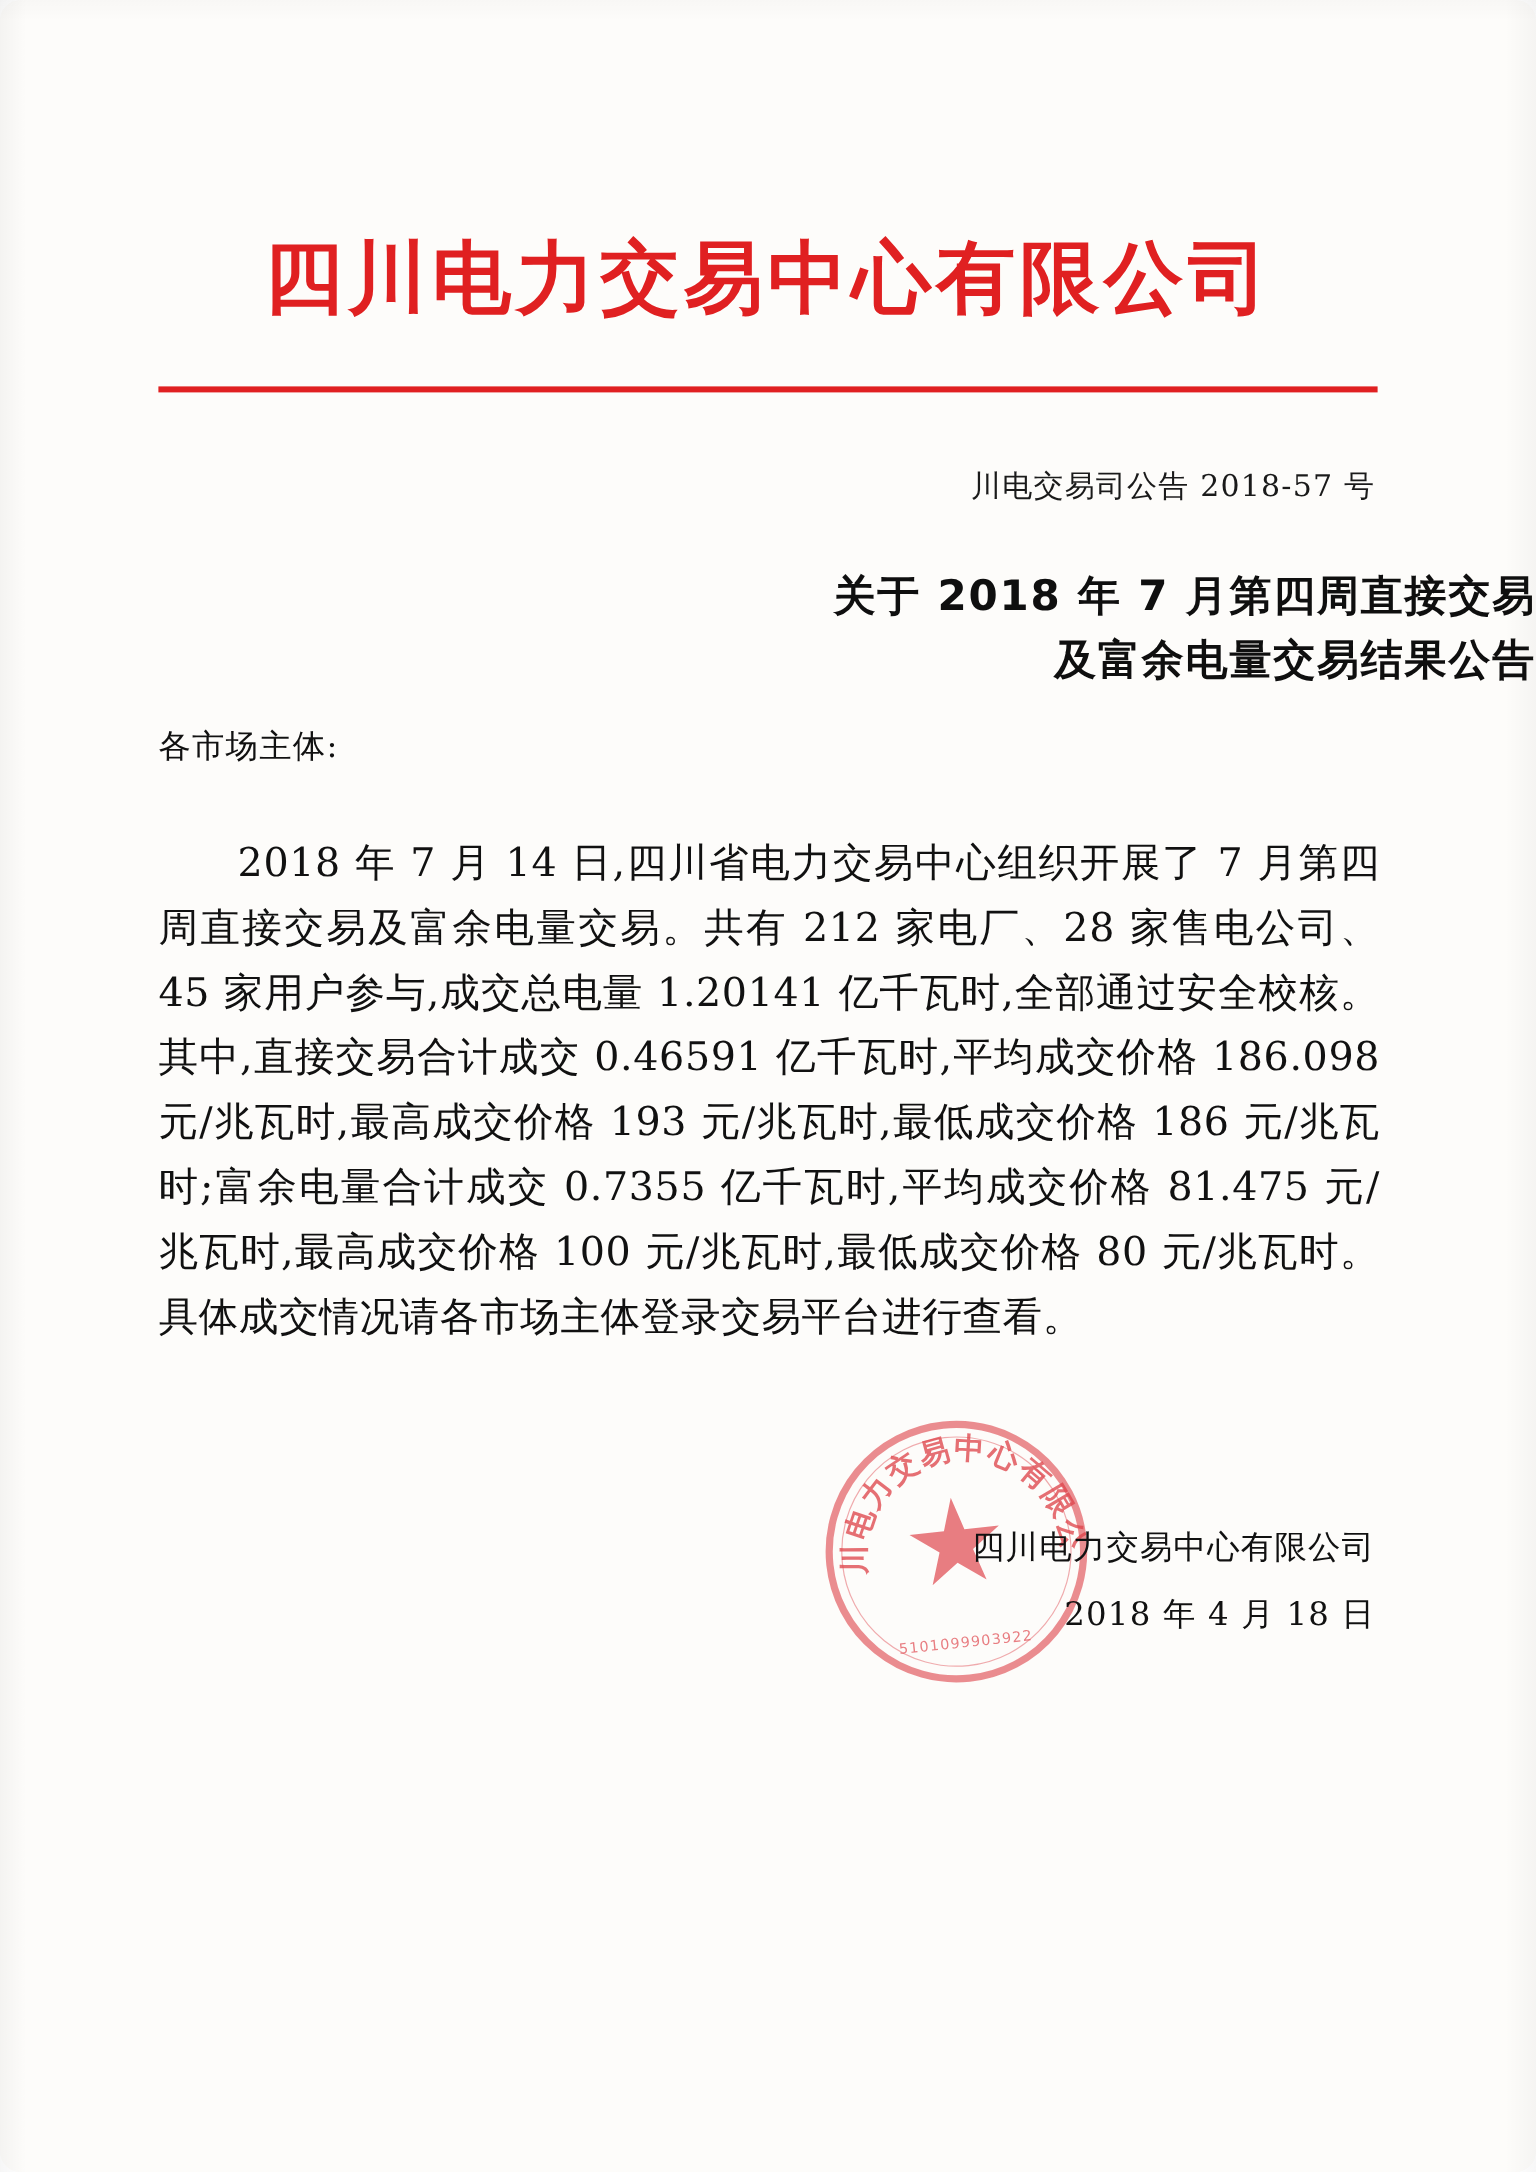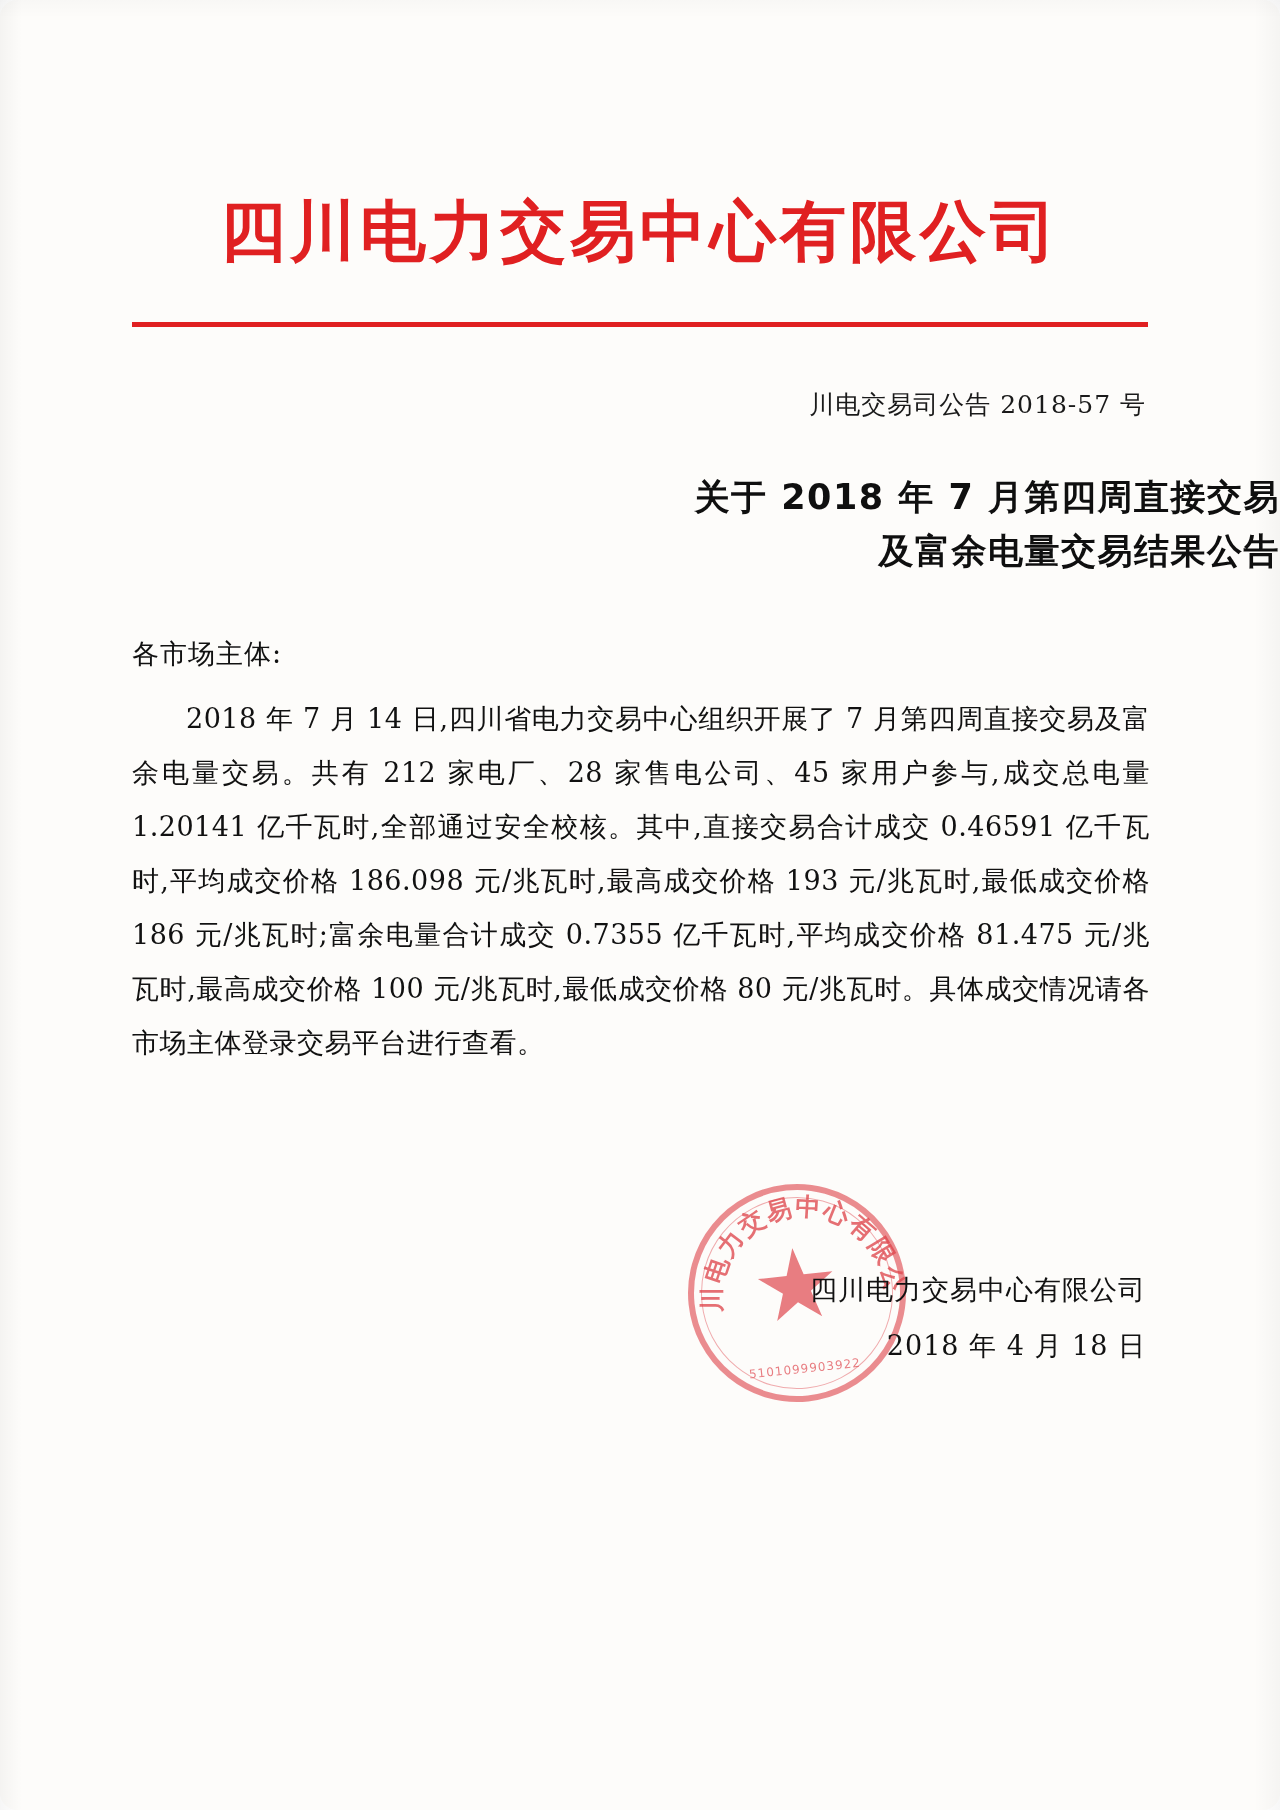--- a/index.html
+++ b/index.html
@@ -78,31 +78,31 @@
     font-weight: bold;
     font-size: 35px;
     line-height: 1.55;
     letter-spacing: 1.5px;
     color: #0f0f0f;
   }
 
   .salutation {
     position: absolute;
     left: 132px;
-    top: 636px;
+    top: 604px;
     font-size: 27px;
     letter-spacing: 1px;
   }
 
   .body-text {
     position: absolute;
     left: 132px;
     right: 130px;
     top: 692px;
-    font-size: 27px;
+    font-size: 33px;
     line-height: 54px;
     text-align: justify;
     text-justify: inter-character;
     letter-spacing: 0.5px;
     text-indent: 2em;
   }
 
   .signature {
     position: absolute;
     right: 134px;

